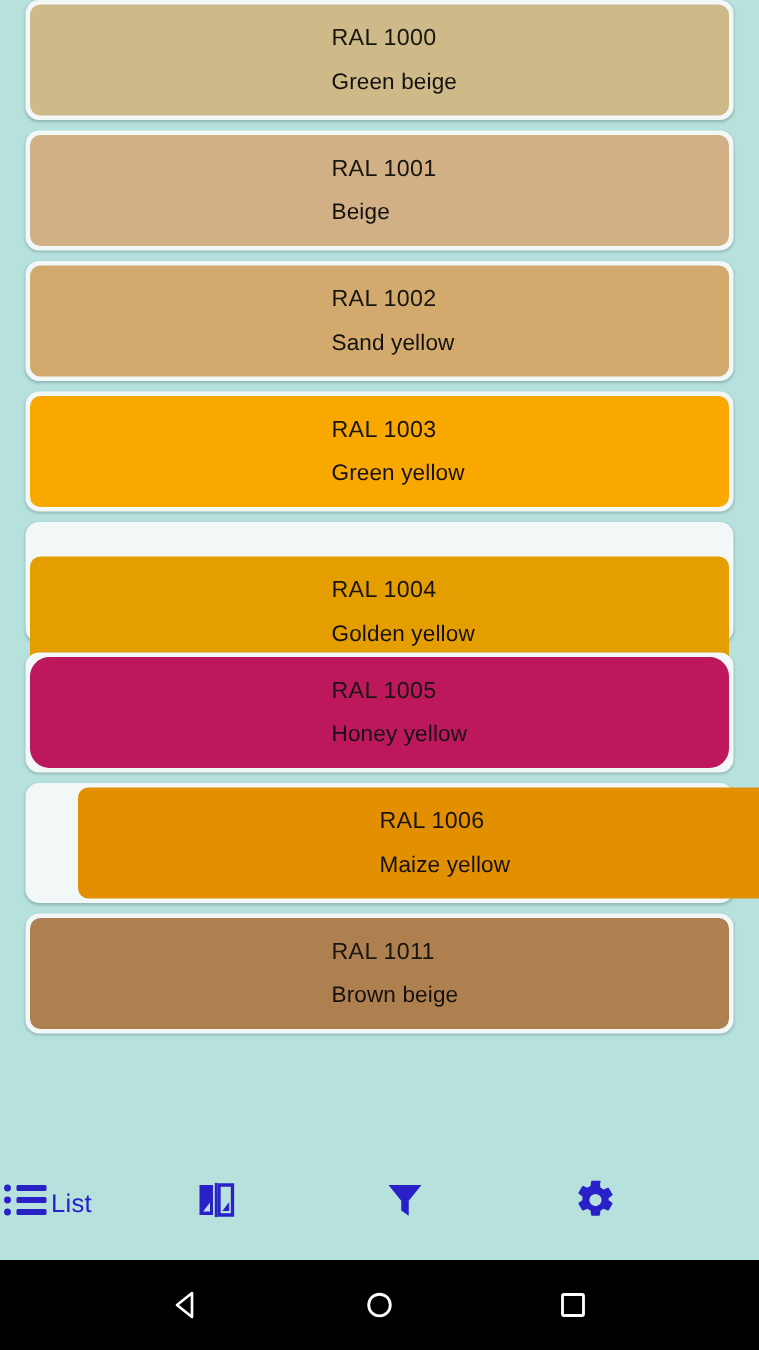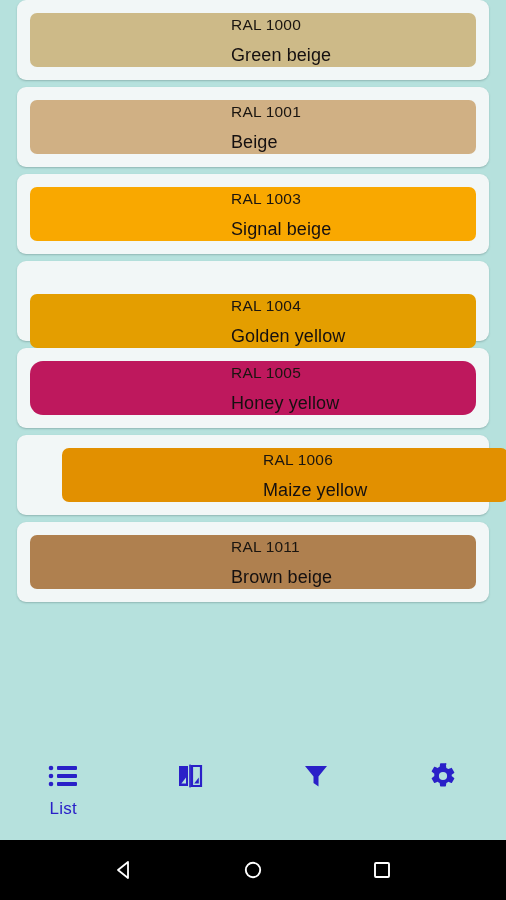--- a/index.html
+++ b/index.html
@@ -30,21 +30,21 @@
     width: 506px;
   }
 
   .card {
     position: relative;
     margin: 0 17px 7px 17px;
     height: 80px;
     background: #f2f7f7;
     border-radius: 9px;
     box-shadow: 0 1px 2px rgba(40,70,70,0.28);
-    padding: 13px;
+    padding: 3px;
   }
   .card-fill {
     position: relative;
     width: 100%;
     height: 100%;
     border-radius: 7px;
     overflow: hidden;
   }
   .card-text {
     position: absolute;
@@ -54,41 +54,41 @@
     line-height: 1.0;
   }
   .card-code {
     font-size: 15.5px;
     color: #1a1510;
     letter-spacing: 0.2px;
     margin-bottom: 13px;
     white-space: nowrap;
   }
   .card-name {
-    font-size: 18px;
+    font-size: 15px;
     color: #151010;
     letter-spacing: 0.1px;
     white-space: nowrap;
   }
 
   
   #tabbar {
     position: absolute;
     left: 0; top: 745px;
     width: 506px; height: 95px;
     background: #b6e1dd;
     display: flex;
     align-items: flex-start;
     z-index: 5;
   }
   .tab {
     flex: 1 1 0;
     height: 95px;
     display: flex;
-    flex-direction: column;
+    flex-direction: row;
     align-items: center;
     justify-content: flex-start;
     padding-top: 14px;
     cursor: pointer;
   }
   .tab .ico {
     width: 34px; height: 34px;
     display: flex; align-items: center; justify-content: center;
   }
   .tab .ico svg { display: block; }
@@ -133,24 +133,32 @@
         </div>
         <div class="card">
           <div class="card-fill" style="background: rgb(208, 176, 132);">
             <div class="card-text">
               <div class="card-code">RAL 1001</div>
               <div class="card-name">Beige</div>
             </div>
           </div>
         </div>
         <div class="card">
+          <div class="card-fill" style="background: rgb(210, 170, 109);">
+            <div class="card-text">
+              <div class="card-code">RAL 1002</div>
+              <div class="card-name">Sand yellow</div>
+            </div>
+          </div>
+        </div>
+        <div class="card">
           <div class="card-fill" style="background: rgb(249, 168, 0);">
             <div class="card-text">
               <div class="card-code">RAL 1003</div>
-              <div class="card-name">Signal beige</div>
+              <div class="card-name">Green yellow</div>
             </div>
           </div>
         </div>
         <div class="card">
           <div class="card-fill" style="background: rgb(228, 158, 0); margin-top: 20px;">
             <div class="card-text">
               <div class="card-code">RAL 1004</div>
               <div class="card-name">Golden yellow</div>
             </div>
           </div>

